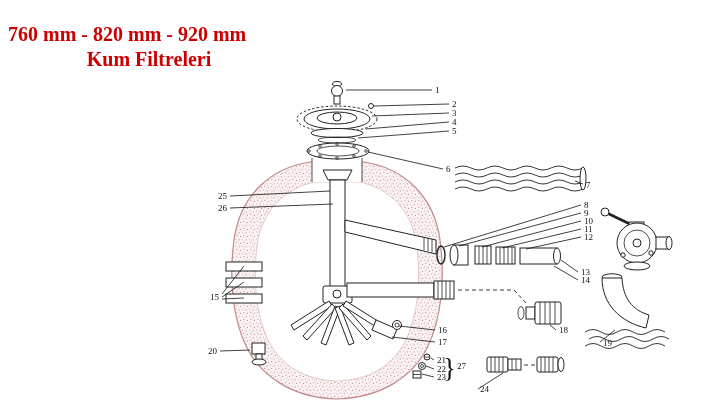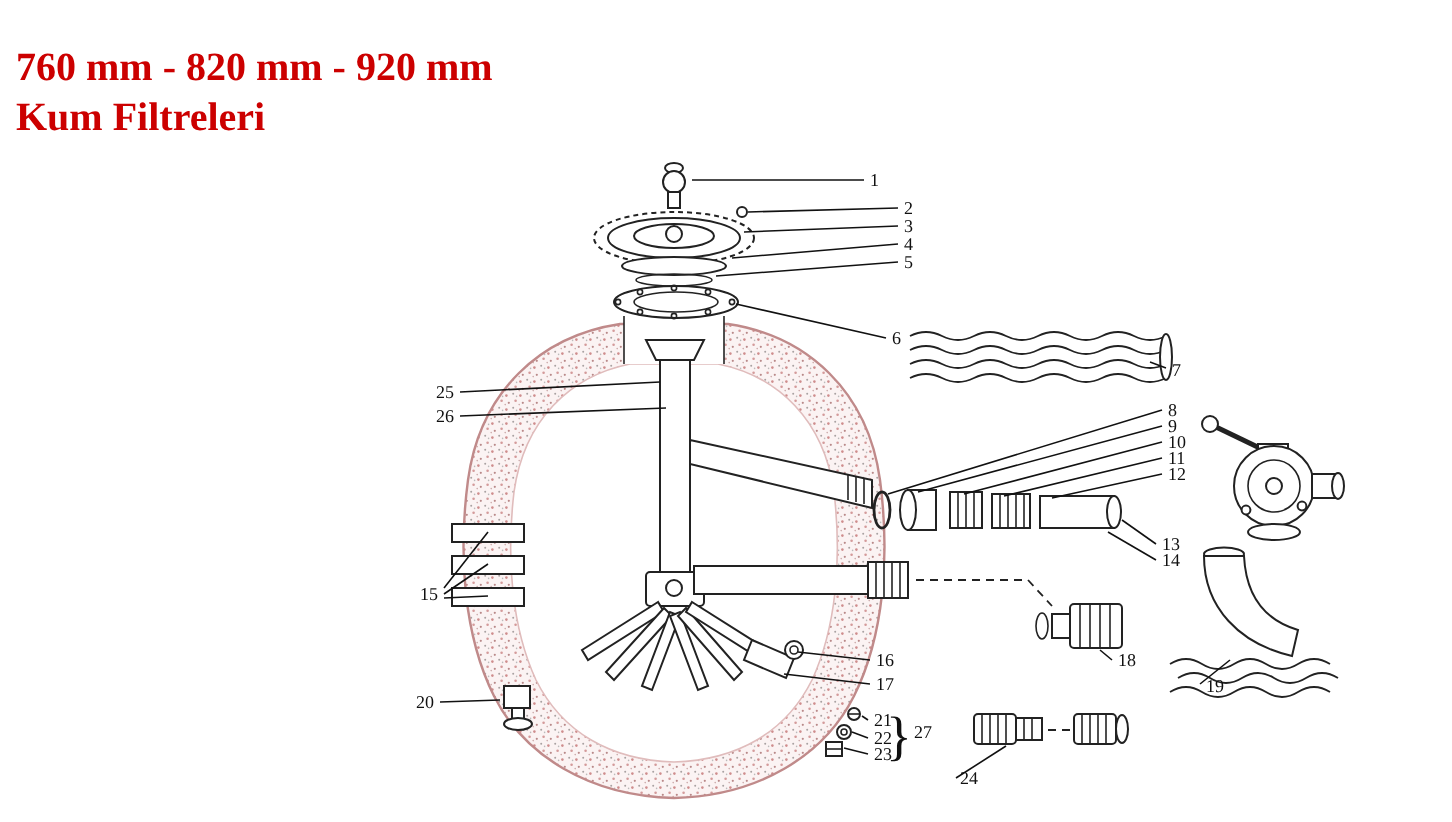--- a/index.html
+++ b/index.html
@@ -1,20 +1,20 @@
 <!DOCTYPE html>
 <html><head>
 <meta charset="utf-8">
 <style>
   html,body{margin:0;padding:0;background:#fff;}
   .page{position:relative;width:726px;height:411px;background:#fff;overflow:hidden;
         font-family:"Liberation Serif",serif;padding-left:23px;}
   .title{position:absolute;left:8px;top:22px;width:282px;color:#cc0000;
          font-weight:bold;font-size:20px;line-height:1.25;}
-  .title .l2{}
+  .title .l2{text-align:center;}
   svg.diagram{position:absolute;left:0;top:0;}
   .ol{fill:#fff;stroke:#222;stroke-width:1;}
   .thin{fill:none;stroke:#222;stroke-width:0.8;}
   .ln{stroke:#111;stroke-width:0.8;}
   .wav{fill:none;stroke:#222;stroke-width:0.9;}
   .dash{stroke:#222;stroke-width:0.9;stroke-dasharray:4 3;fill:none;}
   .lbl{font-family:"Liberation Serif",serif;font-size:9px;fill:#111;}
   .brk{font-family:"Liberation Serif",serif;font-size:27px;fill:#111;}
 </style>
 </head>

